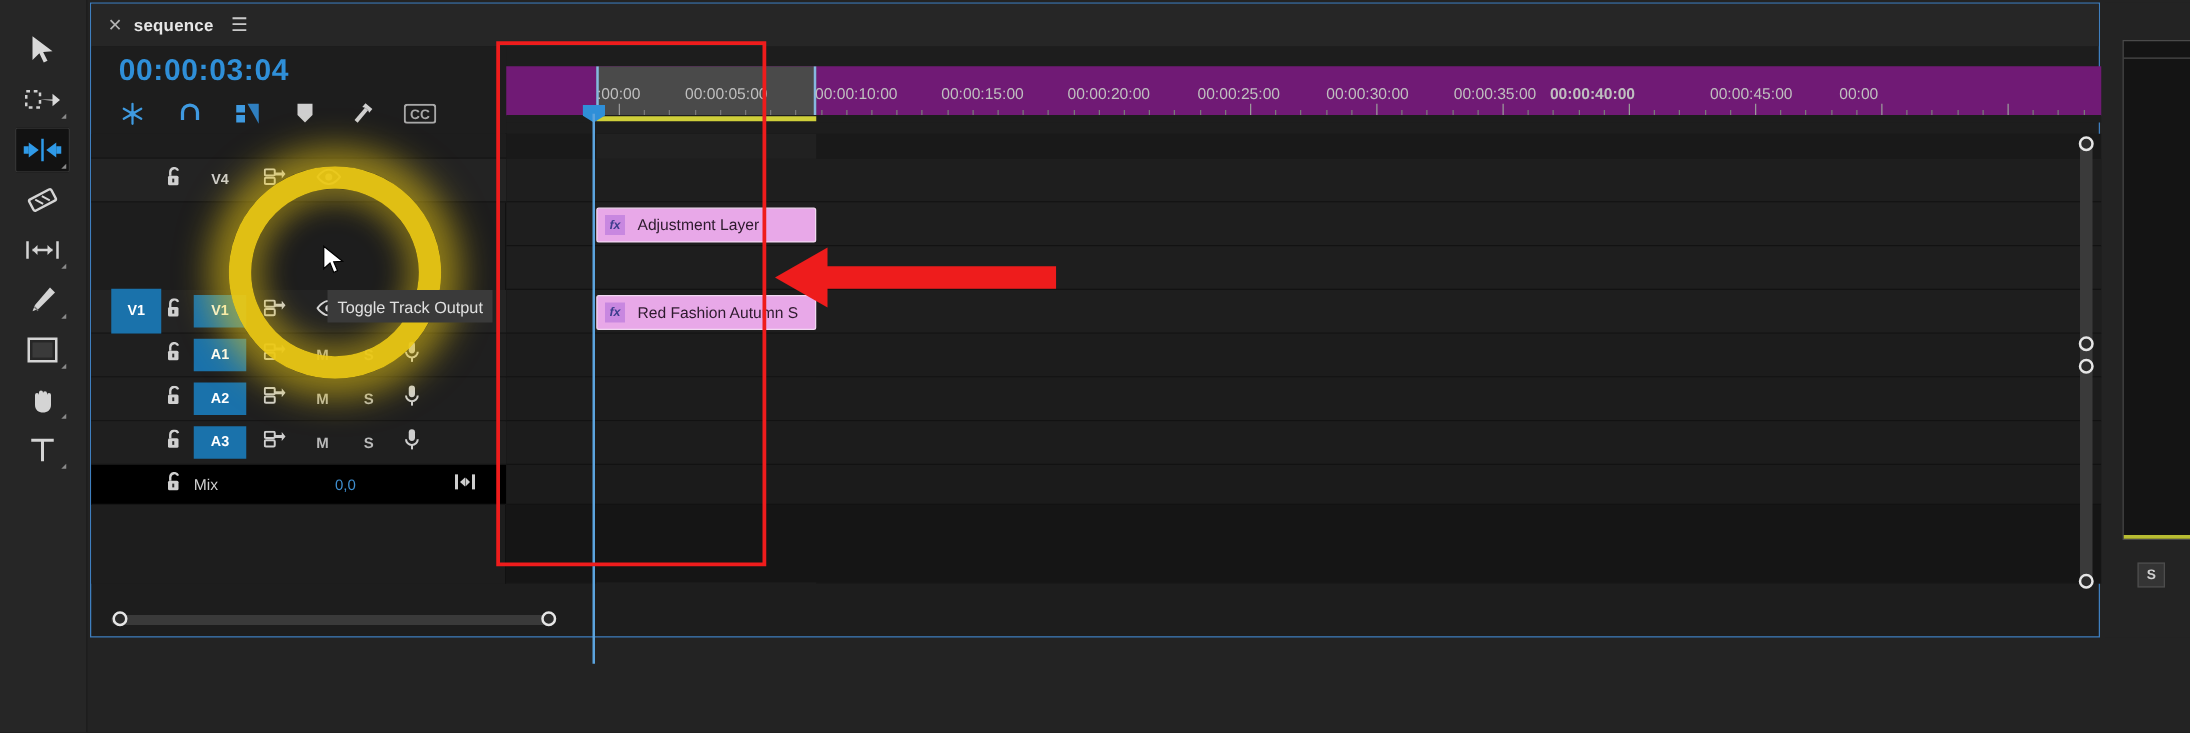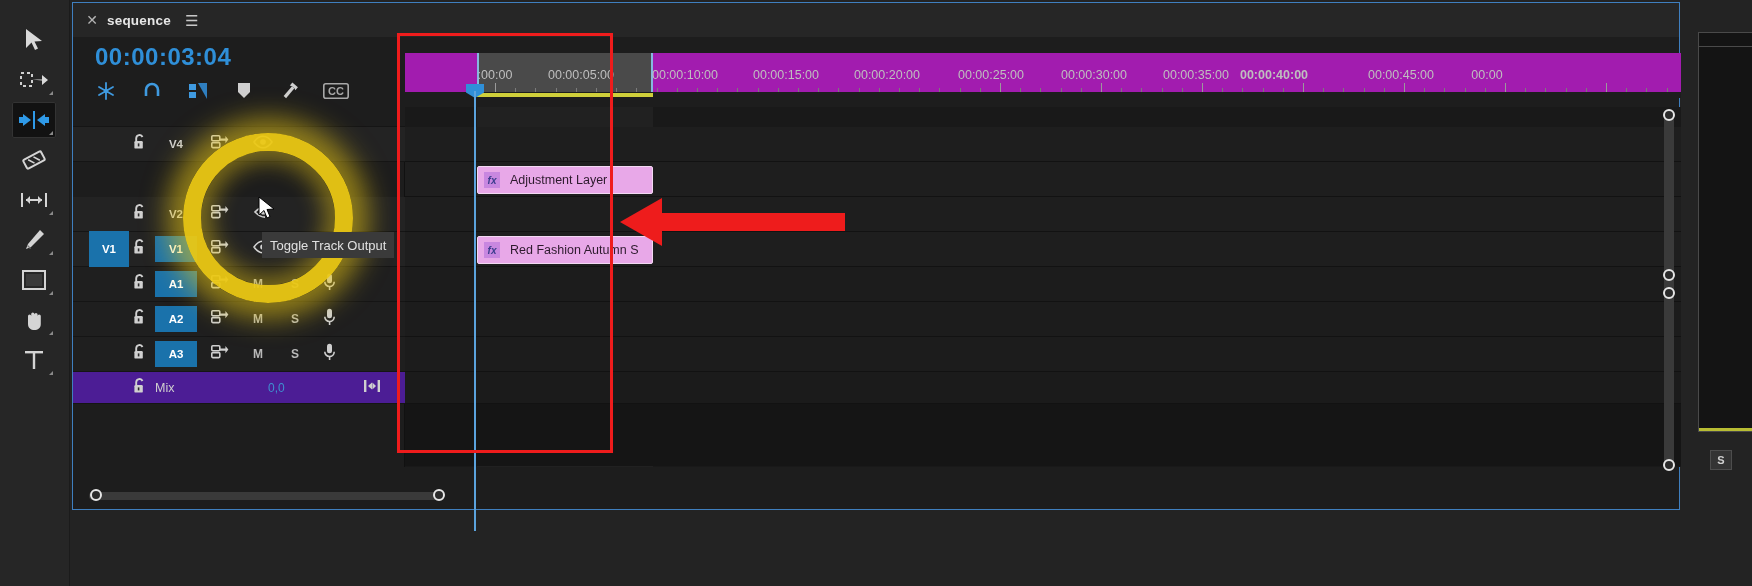--- a/index.html
+++ b/index.html
@@ -58,21 +58,21 @@
     position:absolute; left:22px; top:6px;
     color:#2f8fd8; font-size:24px; font-weight:bold;
     font-family:"Liberation Sans", sans-serif; letter-spacing:.5px;
   }
   #tcbuttons { position:absolute; left:20px; top:40px; height:28px; display:flex; align-items:center; gap:20px;}
   .tcbtn { width:26px; height:24px; display:flex; align-items:center; justify-content:center;}
 
   
   #ruler {
     position:absolute; left:332px; top:50px; width:1276px; height:40px;
-    background:#a21caf; overflow:hidden;
+    background:#701a75; overflow:hidden;
   }
   #ruler-inwork {
     position:absolute; left:72px; top:0; width:176px; height:40px;
     background:#4a4a4a;
   }
   #ruler-inwork-l, #ruler-inwork-r {
     position:absolute; top:0; width:2px; height:40px; background:#86b7e0;
   }
   #ruler-inwork-l { left:72px; }
   #ruler-inwork-r { left:246px; }
@@ -483,37 +483,20 @@
         <span class="sync"><svg width="18" height="14" viewBox="0 0 18 14">
       <rect x="0.8" y="0.8" width="8" height="5" rx="1" fill="none" stroke="#cfcfcf" stroke-width="1.6"></rect>
       <rect x="0.8" y="7.6" width="8" height="5" rx="1" fill="none" stroke="#cfcfcf" stroke-width="1.6"></rect>
       <path d="M9 3.4 L14.4 3.4 L14.4 1 L17.4 4.6 L14.4 8.2 L14.4 5.8 L9 5.8 Z" fill="#cfcfcf"></path>
           </svg></span>
         <span class="eye"><svg width="20" height="14" viewBox="0 0 20 14">
       <path d="M10 1.2 C15 1.2 19 7 19 7 C19 7 15 12.8 10 12.8 C5 12.8 1 7 1 7 C1 7 5 1.2 10 1.2 Z" fill="none" stroke="#d4d4d4" stroke-width="1.5"></path>
       <circle cx="10" cy="7" r="2.8" fill="#d4d4d4"></circle>
           </svg></span>
       </div>
-      <div class="thead" style="top: 90px; height: 35px;">
-        <span class="lock"><svg width="13" height="16" viewBox="0 0 13 16">
-      <path d="M3.2 7 L3.2 4.2 a3.3 3.3 0 016.3 -1.2" fill="none" stroke="#d0d0d0" stroke-width="1.9"></path>
-      <rect x="1.4" y="7" width="8.4" height="7.6" rx="1.2" fill="#d0d0d0"></rect>
-      <rect x="4.8" y="9.4" width="1.6" height="3" fill="#2a2a2a"></rect>
-          </svg></span>
-        <span class="tname">V2</span>
-        <span class="sync"><svg width="18" height="14" viewBox="0 0 18 14">
-      <rect x="0.8" y="0.8" width="8" height="5" rx="1" fill="none" stroke="#cfcfcf" stroke-width="1.6"></rect>
-      <rect x="0.8" y="7.6" width="8" height="5" rx="1" fill="none" stroke="#cfcfcf" stroke-width="1.6"></rect>
-      <path d="M9 3.4 L14.4 3.4 L14.4 1 L17.4 4.6 L14.4 8.2 L14.4 5.8 L9 5.8 Z" fill="#cfcfcf"></path>
-          </svg></span>
-        <span class="eye"><svg width="20" height="14" viewBox="0 0 20 14">
-      <path d="M12 1.8 C7 1.8 2 7 2 7 C2 7 7 12.2 12 12.2" fill="none" stroke="#cfcfcf" stroke-width="1.7"></path>
-      <circle cx="10.5" cy="7" r="2.6" fill="#cfcfcf"></circle>
-          </svg></span>
-      </div>
       <div class="thead" style="top: 125px; height: 35px;">
         <div class="srcpatch">V1</div>
         <span class="lock"><svg width="13" height="16" viewBox="0 0 13 16">
       <path d="M3.2 7 L3.2 4.2 a3.3 3.3 0 016.3 -1.2" fill="none" stroke="#d0d0d0" stroke-width="1.9"></path>
       <rect x="1.4" y="7" width="8.4" height="7.6" rx="1.2" fill="#d0d0d0"></rect>
       <rect x="4.8" y="9.4" width="1.6" height="3" fill="#2a2a2a"></rect>
           </svg></span>
         <span class="tname sel">V1</span>
         <span class="sync"><svg width="18" height="14" viewBox="0 0 18 14">
       <rect x="0.8" y="0.8" width="8" height="5" rx="1" fill="none" stroke="#cfcfcf" stroke-width="1.6"></rect>
@@ -578,21 +561,21 @@
       <path d="M9 3.4 L14.4 3.4 L14.4 1 L17.4 4.6 L14.4 8.2 L14.4 5.8 L9 5.8 Z" fill="#cfcfcf"></path>
           </svg></span>
         <span class="mbtn">M</span>
         <span class="sbtn">S</span>
         <span class="mic"><svg width="13" height="18" viewBox="0 0 13 18">
       <rect x="4" y="0.8" width="5" height="9.4" rx="2.5" fill="#cfcfcf"></rect>
       <path d="M1.8 8.8 a4.7 4.7 0 009.4 0" fill="none" stroke="#cfcfcf" stroke-width="1.6"></path>
       <rect x="5.8" y="13.4" width="1.6" height="3.6" fill="#cfcfcf"></rect>
           </svg></span>
       </div>
-      <div class="thead" style="top: 265px; height: 32px; background: #4c1d95;">
+      <div class="thead" style="top: 265px; height: 32px; background: #000000;">
         <span class="lock"><svg width="13" height="16" viewBox="0 0 13 16">
       <path d="M3.2 7 L3.2 4.2 a3.3 3.3 0 016.3 -1.2" fill="none" stroke="#d0d0d0" stroke-width="1.9"></path>
       <rect x="1.4" y="7" width="8.4" height="7.6" rx="1.2" fill="#d0d0d0"></rect>
       <rect x="4.8" y="9.4" width="1.6" height="3" fill="#2a2a2a"></rect>
           </svg></span>
         <span class="mixname">Mix</span>
         <span class="mixval">0,0</span>
         <span class="mixicon"><svg width="18" height="14" viewBox="0 0 18 14">
       <rect x="1" y="1" width="2.4" height="12" fill="#cfcfcf"></rect>
       <rect x="14.6" y="1" width="2.4" height="12" fill="#cfcfcf"></rect>

